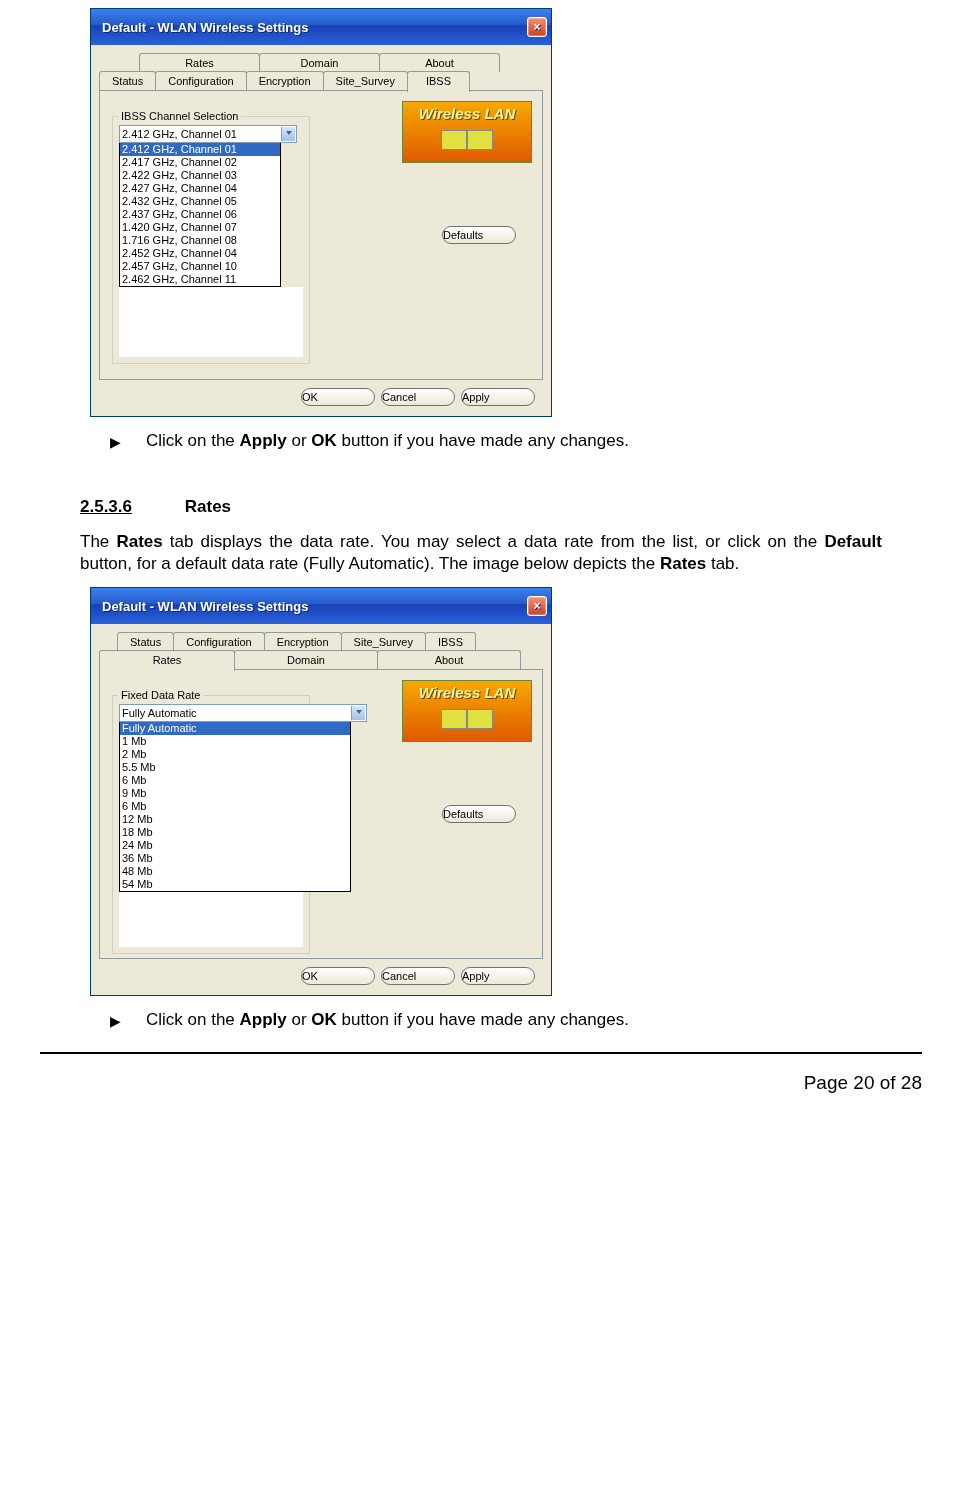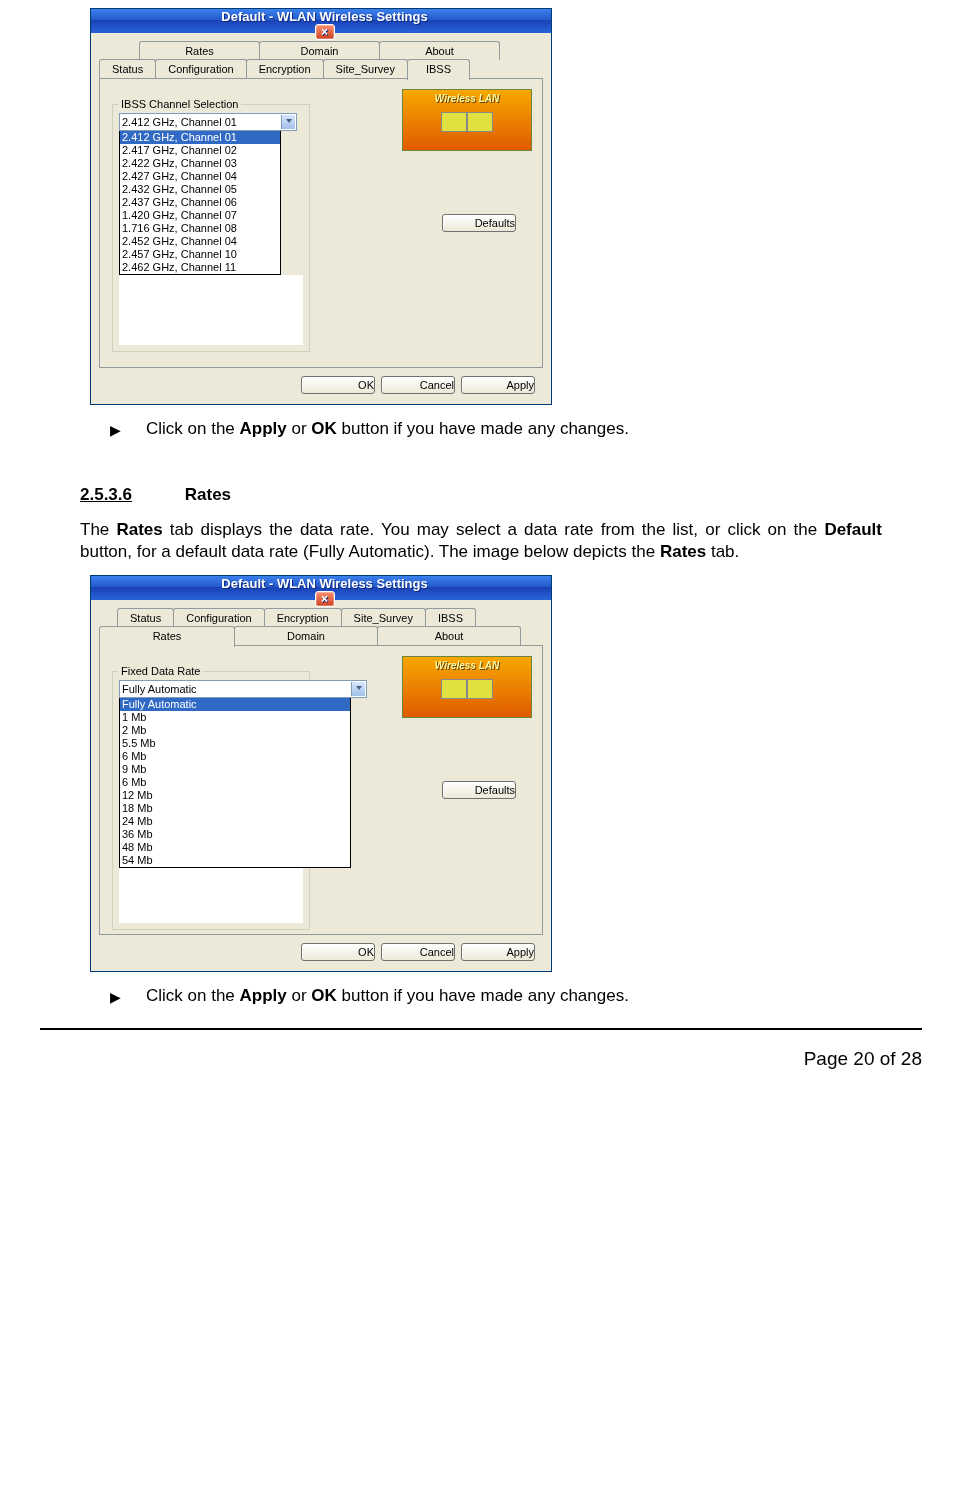--- a/index.html
+++ b/index.html
@@ -53,32 +53,31 @@
   .section-heading .num { display:inline-block; width:100px;text-decoration:underline; }
   
   .xp-window {
     width: 460px;
     margin: 0 0 0 50px;
     border: 1px solid #003c74;
     background: #e8e8d8;
     box-shadow: 0 0 0 1px #6f8fbf inset;
   }
   .xp-titlebar {
-    height: 24px;
+    height: 36px;
     background: linear-gradient(to bottom,#3a81ee 0%,#2559c9 45%,#1a41b5 46%,#2862d9 100%);
     display: flex;
     align-items: center;
     justify-content: space-between;
     padding: 0 4px 0 11px;
     color: #fff;
     font-weight: bold;
     font-size: 13px;
     font-family: "Trebuchet MS", Tahoma, sans-serif;
     text-shadow: 1px 1px 0 #0a2a80;
-    flex-direction: column;
   }
   .xp-close {
     width: 18px; height: 18px;
     background: linear-gradient(to bottom,#f89070,#d04020);
     border: 1px solid #fff;
     border-radius: 3px;
     display:flex;align-items:center;justify-content:center;
     color:#fff;font-weight:bold;font-size:12px;
     box-shadow: inset 0 0 0 1px rgba(255,255,255,.3);
   }
@@ -176,35 +175,35 @@
     width:130px; height:62px;
     background: linear-gradient(to bottom,#f7a800 0%, #e05a00 100%);
     border:1px solid #6a863d;
     box-sizing:border-box;
     color:#fff;
     text-align:center;
     font-family: Tahoma, sans-serif;
     padding-top:3px;
   }
   .wlan-logo .wtitle{
-    font-weight:bold; font-style:italic; font-size:10px;
+    font-weight:bold; font-style:italic; font-size:15px;
     text-shadow:1px 1px 0 #6a4000;
     color:#f8f8a0;
   }
   .wlan-logo .icons{margin-top:4px; font-size:22px; letter-spacing:18px;}
   .wlan-logo .ic { display:inline-block; width:24px;height:18px;background:#e0e040;border:1px solid #888; vertical-align:middle;}
   .xp-btn {
     font-family: Tahoma, sans-serif;
     font-size:11px;
     background: linear-gradient(to bottom,#fff,#ece9d8);
     border:1px solid #707070;
-    border-radius:3px;
+    border-radius:9px;
     padding: 2px 0;
     width:72px;
-    text-align:right;
+    text-align:left;
     box-shadow: 1px 1px 0 #fff inset;
   }
   .defaults-btn { position:absolute; right:26px; top:135px; }
   .bottom-btns {
     display:flex; justify-content:flex-end; gap:6px;
     padding: 8px 8px 0 0;
   }
   b { font-weight: bold; }
 </style>
 </head>

